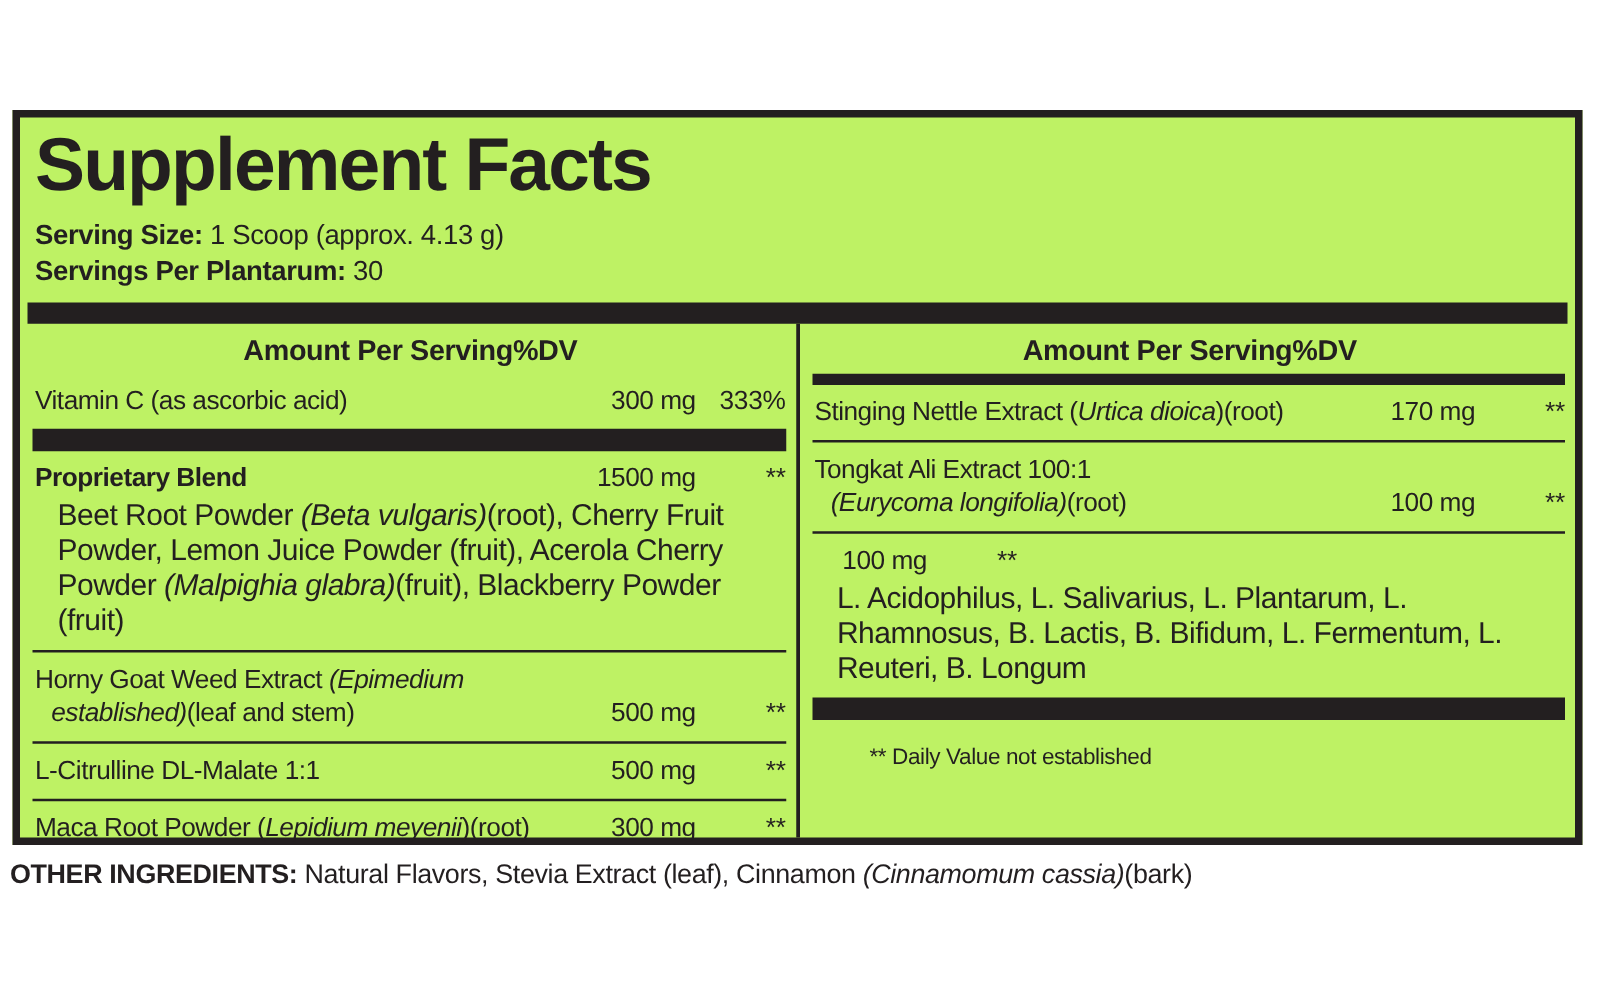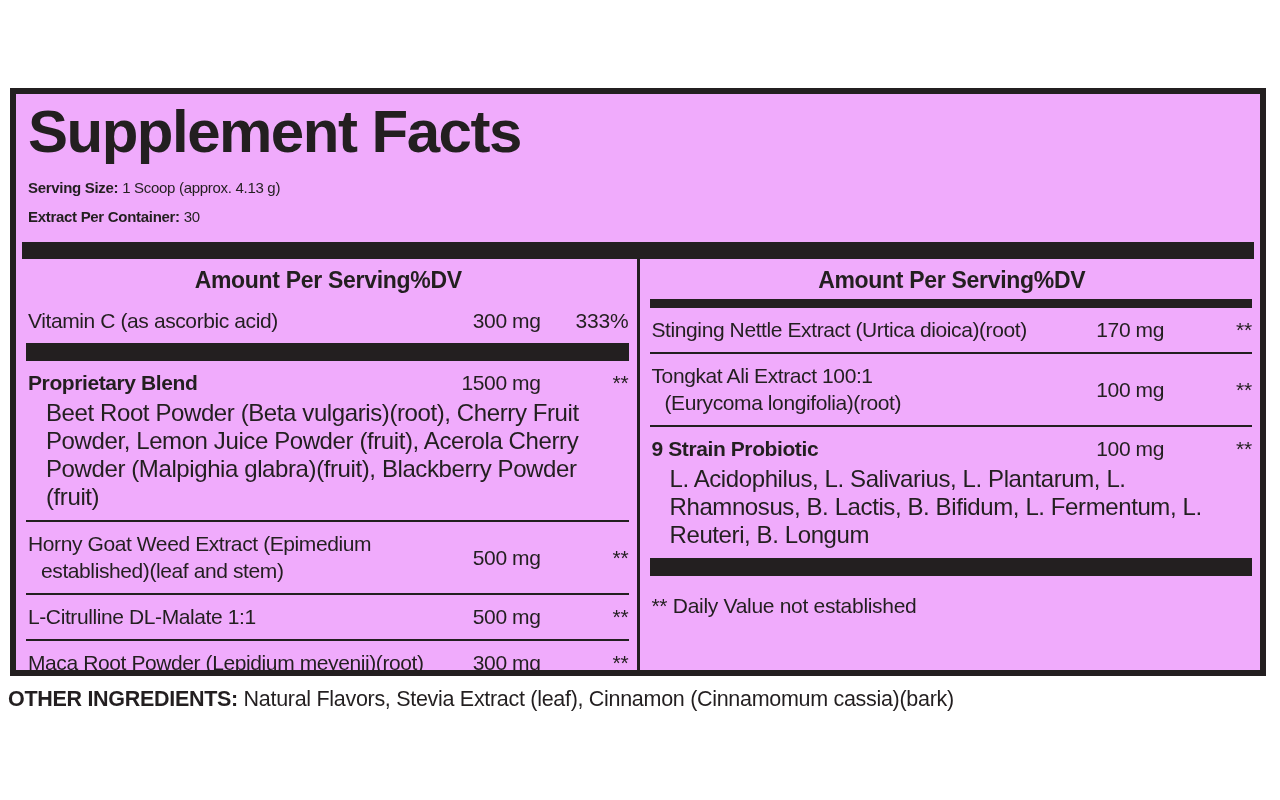--- a/index.html
+++ b/index.html
@@ -6,75 +6,75 @@
   body{
     width:1280px;height:800px;background:#ffffff;
     font-family:"Liberation Sans","DejaVu Sans",sans-serif;
     color:#231f20;
     -webkit-font-smoothing:antialiased;
   }
   .page{position:relative;width:1280px;height:800px;overflow:hidden;}
 
   .facts-box{
     position:absolute;left:10px;top:88px;width:1256px;height:588px;
-    border:6px solid #231f20;box-sizing:border-box;background:#f0abfc;
+    border:6px solid #231f20;box-sizing:border-box;background:#bef264;
     display:flex;flex-direction:column;
   }
   .title{
     font-weight:bold;font-size:60px;line-height:1.0;
     letter-spacing:-1.5px;margin:8px 0 12px 12px;
   }
-  .serving-line{font-size:15px;line-height:27px;letter-spacing:-0.3px;margin:0 0 2px 12px;}
+  .serving-line{font-size:22px;line-height:27px;letter-spacing:-0.3px;margin:0 0 2px 12px;}
   .b{font-weight:bold;}
   .bar-full{height:17px;background:#231f20;margin:10px 6px 0 6px;}
 
   .cols{flex:1;display:flex;align-items:stretch;min-height:0;}
   .col{flex:1;display:flex;flex-direction:column;padding:0 8px 0 10px;min-width:0;}
   .divider-v{width:3px;background:#231f20;}
 
   .col-header{
     display:flex;justify-content:center;align-items:flex-end;
     font-weight:bold;font-size:23px;letter-spacing:-0.3px;
     padding:8px 0 6px 2px;line-height:26px;
   }
   .bar-med{height:9px;background:#231f20;}
 
   .row{padding:8px 0 9px 0;}
-  .row-main{display:flex;align-items:center;gap:16px;}
+  .row-main{display:flex;align-items:flex-end;}
   .row-name{flex:1;font-size:21px;line-height:27px;letter-spacing:-0.4px;min-width:0;padding-left:2px;}
   .nline.cont{padding-left:13px;}
   .row-amt{width:92px;text-align:right;font-size:21px;line-height:27px;letter-spacing:-0.4px;white-space:nowrap;}
   .row-dv{width:72px;text-align:right;font-size:21px;line-height:27px;letter-spacing:-0.2px;white-space:nowrap;}
   .row-desc{font-size:24px;line-height:28px;letter-spacing:-0.4px;padding:3px 6px 0 20px;}
-  .it{}
+  .it{font-style:italic;}
 
   .hr-thin{height:2px;background:#231f20;}
   .bar-thick{height:18px;background:#231f20;}
-  .note{font-size:21px;line-height:27px;letter-spacing:-0.3px;margin-top:16px;padding-left:2px;}
+  .note{font-size:18px;line-height:27px;letter-spacing:-0.3px;margin-top:16px;padding-left:2px;margin-left:44px;}
 
   .other{
     position:absolute;left:8px;top:686px;width:1260px;
     font-size:21.5px;line-height:27px;letter-spacing:-0.3px;
   }
 </style>
 </head>
 <body>
 
 <div class="page">
 
   <div class="facts-box">
 
     <div class="title">Supplement Facts</div>
 
     <div class="serving-line">
       <span class="b">Serving Size:</span><span> 1 Scoop (approx. 4.13 g)</span>
     </div>
 
     <div class="serving-line">
-      <span class="b">Extract Per Container:</span><span> 30</span>
+      <span class="b">Servings Per Plantarum:</span><span> 30</span>
     </div>
 
     <div class="bar-full"></div>
 
     <div class="cols">
 
       <div class="col">
         <div class="col-header">
           <span>Amount Per Serving</span>
           <span>%DV</span>
@@ -160,23 +160,20 @@
                   <div class="nline"><span>Tongkat Ali Extract 100:1</span></div>
                   <div class="nline cont"><span class="it">(Eurycoma longifolia)</span><span>(root)</span></div>
                 </div>
                 <div class="row-amt">100 mg</div>
                 <div class="row-dv">**</div>
               </div>
             </div>
             <div class="hr-thin"></div>
             <div class="row">
               <div class="row-main">
-                <div class="row-name b">
-                  <div class="nline"><span>9 Strain Probiotic</span></div>
-                </div>
                 <div class="row-amt">100 mg</div>
                 <div class="row-dv">**</div>
               </div>
               <div class="row-desc"><span>L. Acidophilus, L. Salivarius, L. Plantarum, L. Rhamnosus, B. Lactis, B. Bifidum, L. Fermentum, L. Reuteri, B. Longum</span></div>
             </div>
             <div class="bar-thick"></div>
             <div class="note">** Daily Value not established</div>
           </div>
       </div>
 

